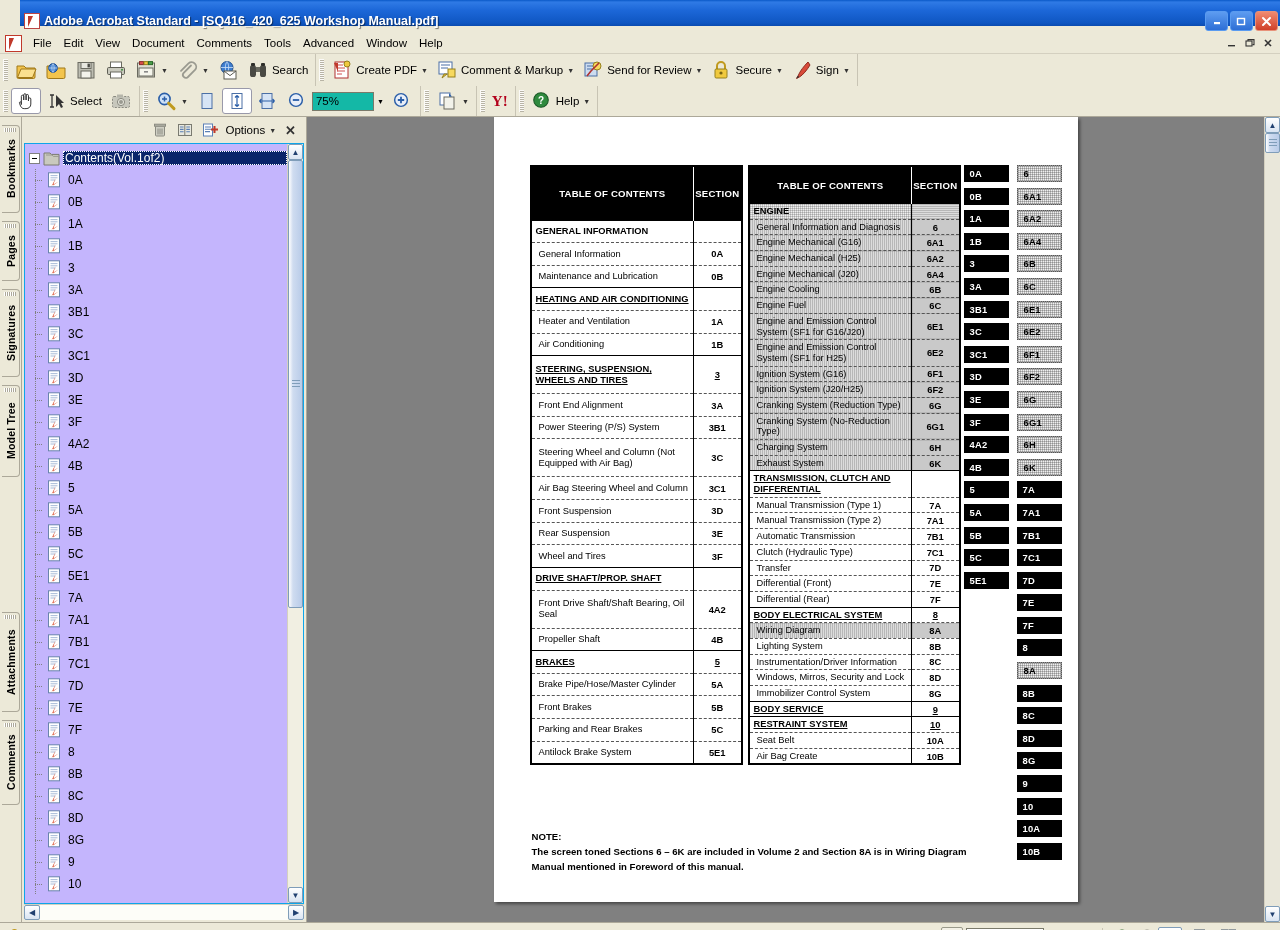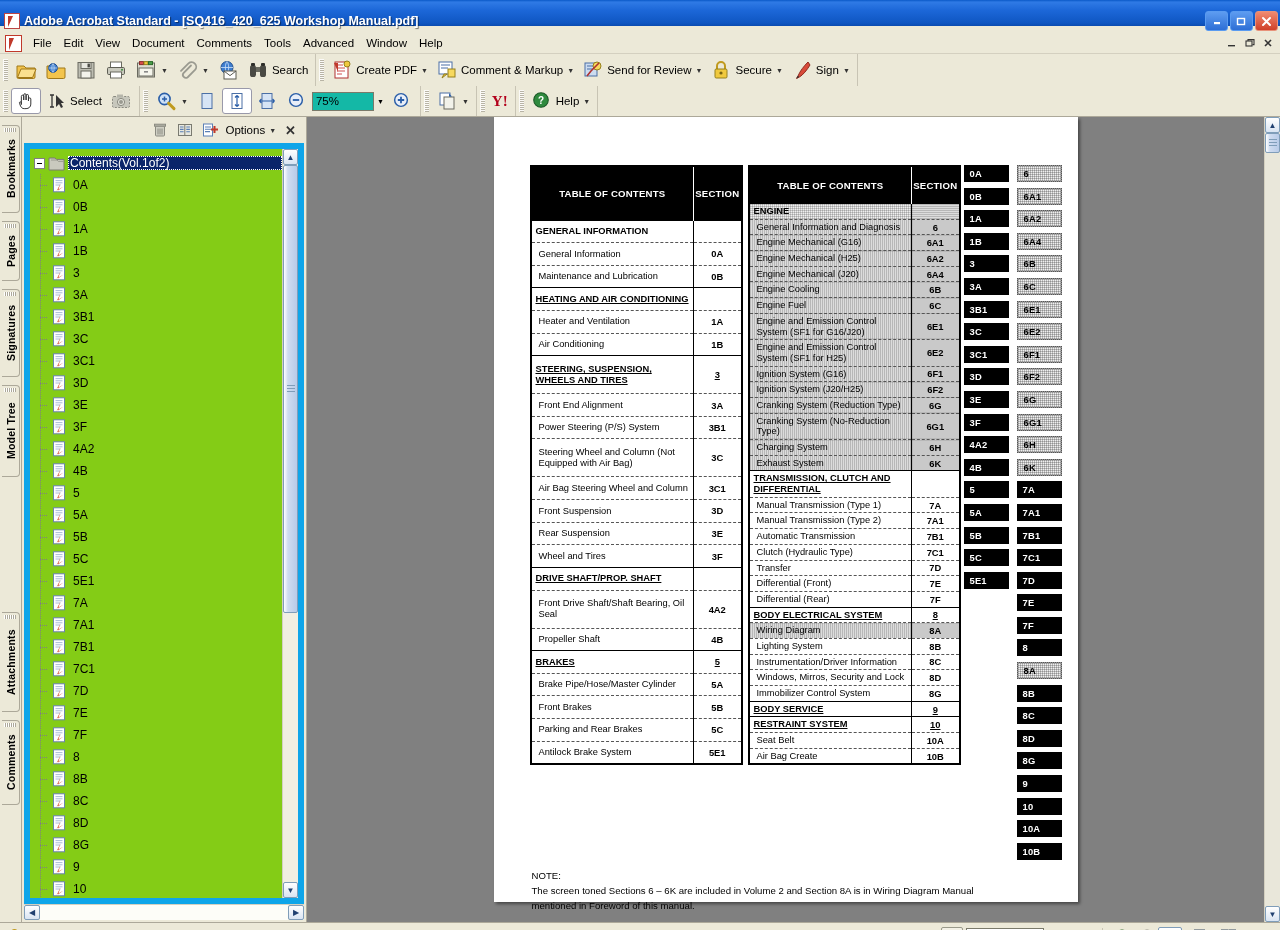--- a/index.html
+++ b/index.html
@@ -12,20 +12,21 @@
     background: #ece9d8;
   }
 
   
   .titlebar {
     height: 26px;
     background: linear-gradient(180deg,#0a59c8 0%,#2f7ae5 8%,#1c67d8 40%,#0f56c2 88%,#0a4bb0 100%);
     display: flex; align-items: center;
     padding: 16px 2px 0 4px;
     color: #fff;
+    margin-left: 20px;
   }
   .titlebar .tb-icon {
     width: 16px; height: 16px; margin-right: 4px;
     background: #fff; border: 1px solid #b44; position: relative;
     flex: none;
   }
   .titlebar .tb-icon::after {
     content: "";
     position: absolute; left: 3px; top: 2px;
     width: 0; height: 0;
@@ -162,22 +163,22 @@
   }
   .bpanel-head {
     height: 26px; display: flex; align-items: center;
     justify-content: flex-end; gap: 7px; padding-right: 8px;
     background: #ece9d8;
   }
   .bp-icon { width: 18px; height: 18px; }
   .bp-opt { font-size: 11.5px; display: flex; align-items: center; gap: 3px; }
   .bp-close { font-size: 13px; font-weight: bold; color: #333; padding: 0 2px; }
   .blist-wrap {
-    flex: 1; background: #84cc16; margin: 0 2px;
-    border: 6px solid #0ea5e9;
+    flex: 1; background: #c4b5fd; margin: 0 2px;
+    border: 1px solid #0ea5e9;
     display: flex; position: relative; overflow: hidden;
   }
   .blist {
     flex: 1; position: relative;
     padding: 3px 0 0 0;
     overflow: hidden;
   }
   .brow {
     display: flex; align-items: center;
     height: 22px; padding-left: 10px;
@@ -313,22 +314,22 @@
   .chip.toned {
     color: #000;
     background-color: #efefef;
     background-image:
       repeating-linear-gradient(0deg, rgba(0,0,0,.22) 0 1px, transparent 1px 2px),
       repeating-linear-gradient(90deg, rgba(0,0,0,.22) 0 1px, transparent 1px 2px);
     border: 1px dotted #555;
   }
 
   .pagenote {
-    position: absolute; left: 38px; top: 752px;
-    font-size: 9.6px; font-weight: normal; line-height: 1.55;
+    position: absolute; left: 38px; top: 713px;
+    font-size: 9.6px; font-weight: bold; line-height: 1.55;
     width: 460px;
   }
 
   
   .statusbar {
     height: 30px; background: #ece9d8;
     border-top: 1px solid #aca899;
     display: flex; align-items: center;
     padding: 0 5px;
   }

